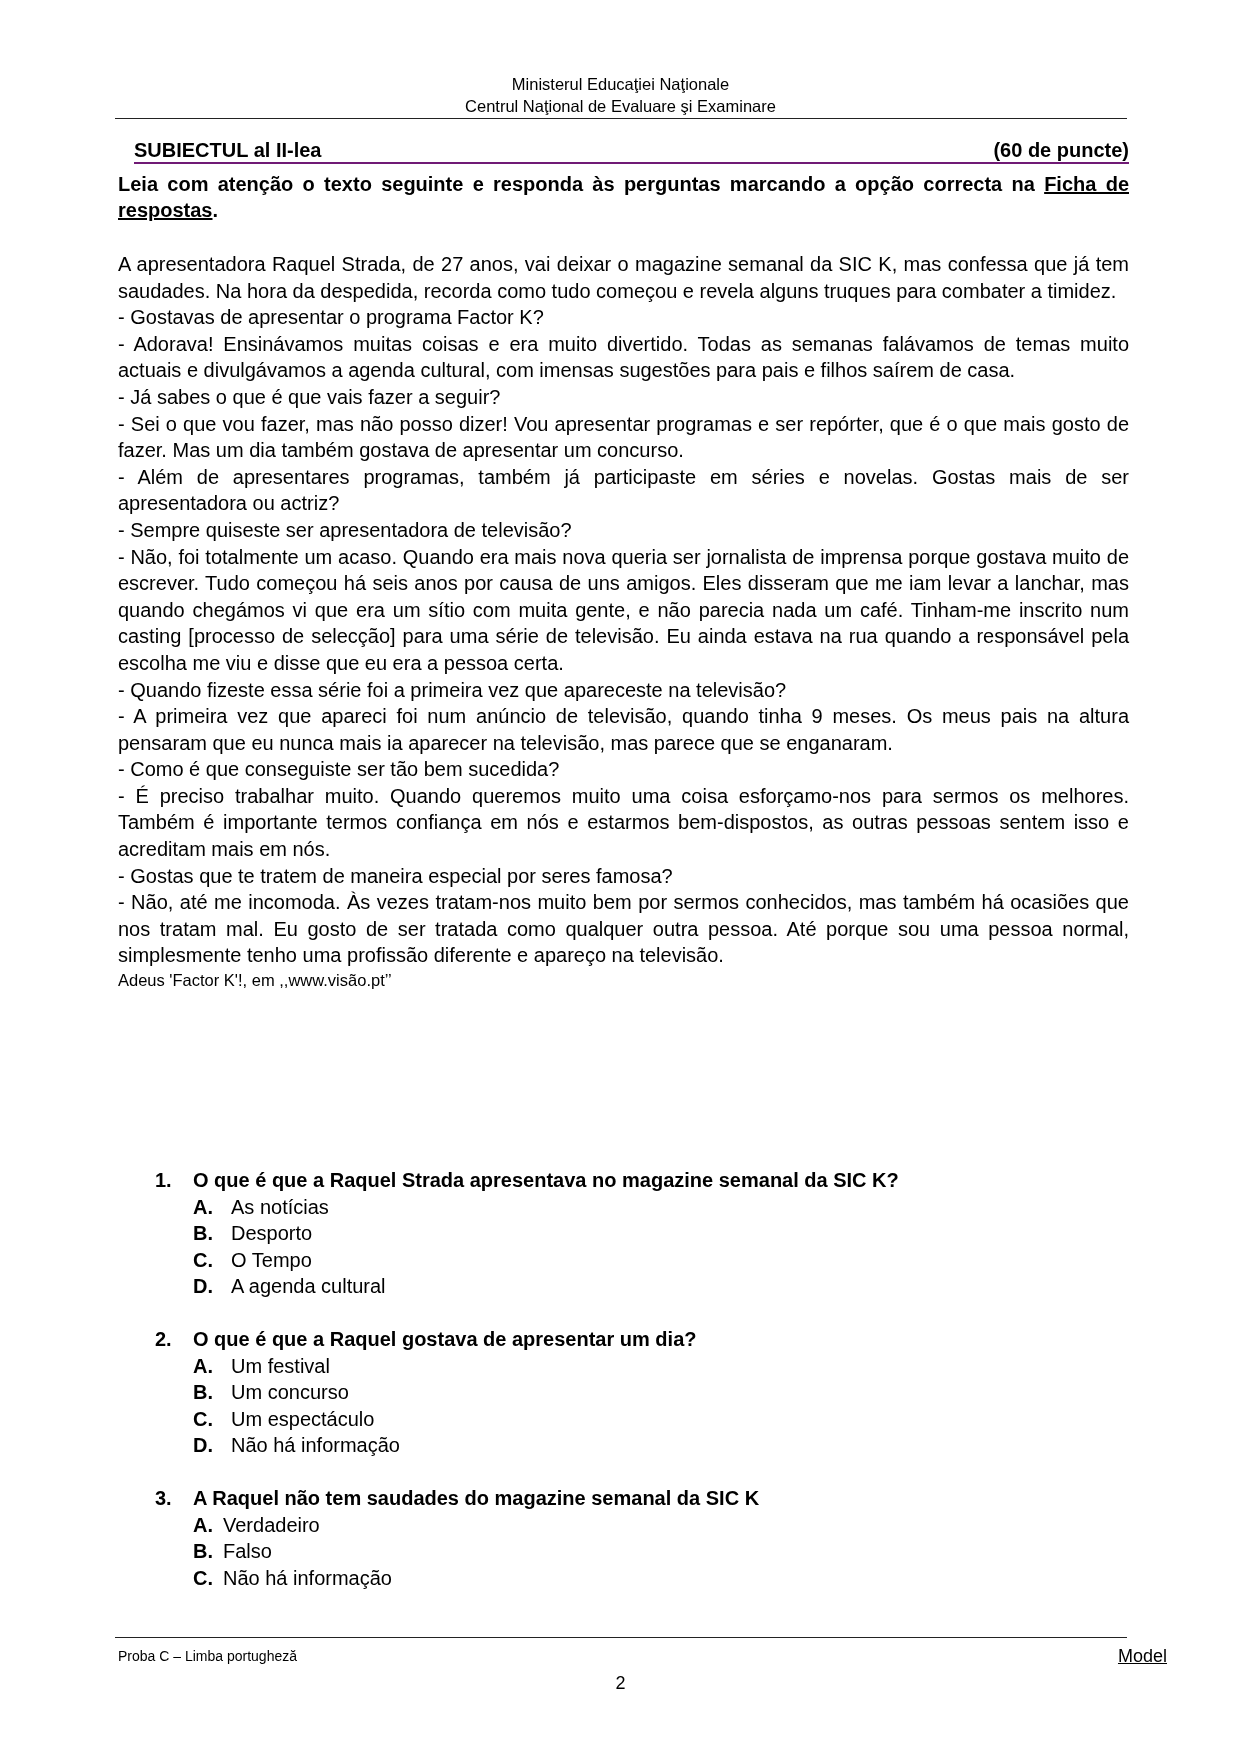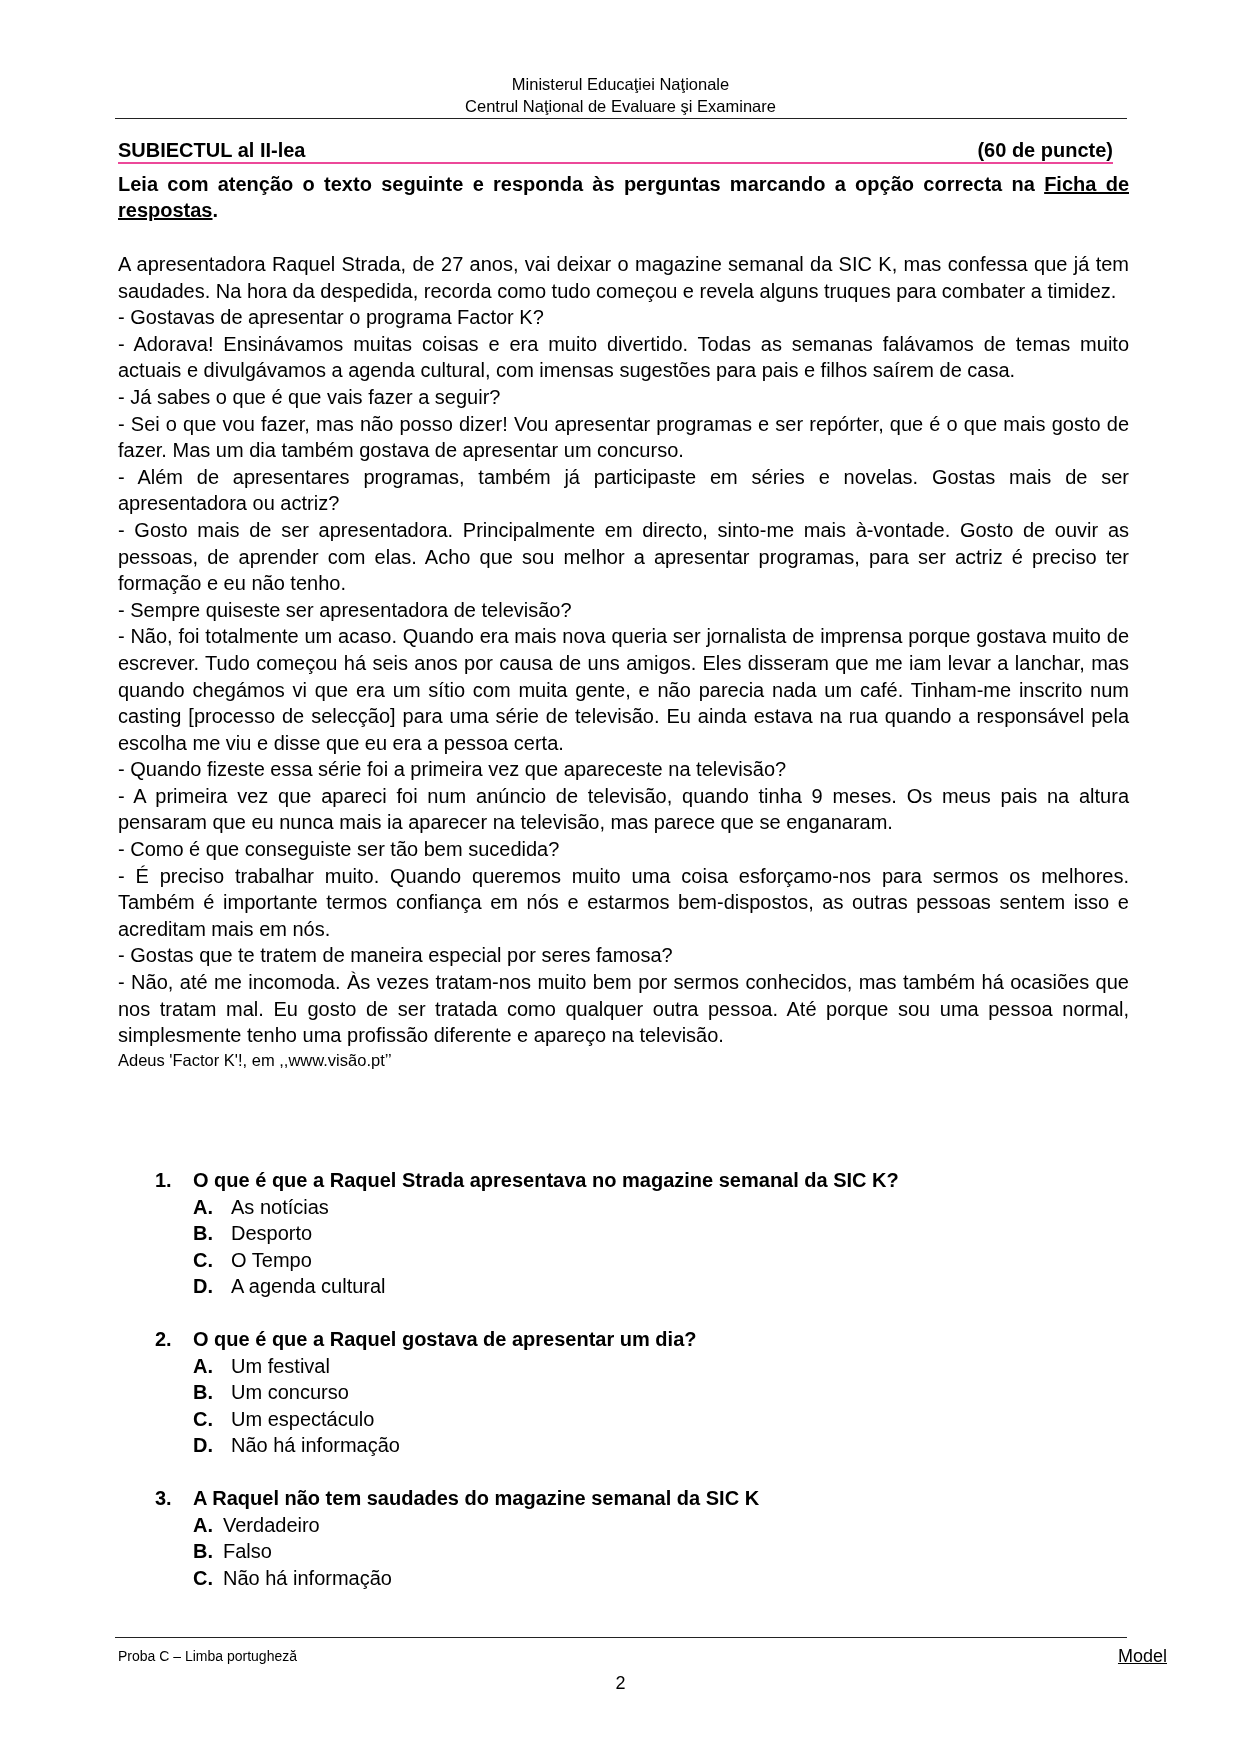--- a/index.html
+++ b/index.html
@@ -9,23 +9,23 @@
 
   .hdr { position: absolute; left: 0; width: 1241px; text-align: center;
          font-size: 16.5px; line-height: 20px; }
   .hdr1 { top: 74px; }
   .hdr2 { top: 96px; }
   .hline { position: absolute; left: 115px; width: 1012px; height: 0;
            border-top: 1.4px solid #222; }
   .hline.top { top: 118px; }
   .hline.bottom { top: 1637px; }
 
-  .subject { position: absolute; left: 118px; top: 138px; width: 995px;
+  .subject { position: absolute; left: 134px; top: 138px; width: 995px;
              font-size: 20px; font-weight: bold; line-height: 24px;
-             border-bottom: 2px solid #ec4899; height: 24px; }
+             border-bottom: 2px solid #701a75; height: 24px; }
   .subject .left { position: absolute; left: 0; top: 0; }
   .subject .right { position: absolute; right: 0; top: 0; }
 
   .instr { position: absolute; left: 118px; top: 171px; width: 1011px;
            font-size: 20px; font-weight: bold; line-height: 26px;
            text-align: justify; }
   .instr u { text-decoration: underline; }
 
   .body { position: absolute; left: 118px; top: 251px; width: 1011px;
           font-size: 20px; line-height: 26.6px; }
@@ -63,21 +63,20 @@
 
   <div class="instr"><span>Leia com atenção o texto seguinte e responda às perguntas marcando a opção correcta na </span><u>Ficha de respostas</u><span>.</span></div>
 
   <div class="body">
     <p>A apresentadora Raquel Strada, de 27 anos, vai deixar o magazine semanal da SIC K, mas confessa que já tem saudades. Na hora da despedida, recorda como tudo começou e revela alguns truques para combater a timidez.</p>
     <p>- Gostavas de apresentar o programa Factor K?</p>
     <p>- Adorava! Ensinávamos muitas coisas e era muito divertido. Todas as semanas falávamos de temas muito actuais e divulgávamos a agenda cultural, com imensas sugestões para pais e filhos saírem de casa.</p>
     <p>- Já sabes o que é que vais fazer a seguir?</p>
     <p>- Sei o que vou fazer, mas não posso dizer! Vou apresentar programas e ser repórter, que é o que mais gosto de fazer. Mas um dia também gostava de apresentar um concurso.</p>
     <p>-  Além de apresentares programas, também já participaste em séries e novelas. Gostas mais de ser apresentadora ou actriz?</p>
-    <p>- Gosto mais de ser apresentadora. Principalmente em directo, sinto-me mais à-vontade. Gosto de ouvir as pessoas, de aprender com elas. Acho que sou melhor a apresentar programas, para ser actriz é preciso ter formação e eu não tenho.</p>
     <p>- Sempre quiseste ser apresentadora de televisão?</p>
     <p>- Não, foi totalmente um acaso. Quando era mais nova queria ser jornalista de imprensa porque gostava muito de escrever. Tudo começou há seis anos por causa de uns amigos. Eles disseram que me iam levar a lanchar, mas quando chegámos vi que era um sítio com muita gente, e não parecia nada um café. Tinham-me inscrito num casting [processo de selecção] para uma série de televisão. Eu ainda estava na rua quando a responsável pela escolha me viu e disse que eu era a pessoa certa.</p>
     <p>- Quando fizeste essa série foi a primeira vez que apareceste na televisão?</p>
     <p>- A primeira vez que apareci foi num anúncio de televisão, quando tinha 9 meses. Os meus pais na altura pensaram que eu nunca mais ia aparecer na televisão, mas parece que se enganaram.</p>
     <p>- Como é que conseguiste ser tão bem sucedida?</p>
     <p>- É preciso trabalhar muito. Quando queremos muito uma coisa esforçamo-nos para sermos os melhores. Também é importante termos confiança em nós e estarmos bem-dispostos, as outras pessoas sentem isso e acreditam mais em nós.</p>
     <p>- Gostas que te tratem de maneira especial por seres famosa?</p>
     <p>- Não, até me incomoda. Às vezes tratam-nos muito bem por sermos conhecidos, mas também há ocasiões que nos tratam mal. Eu gosto de ser tratada como qualquer outra pessoa. Até porque sou uma pessoa normal, simplesmente tenho uma profissão diferente e apareço na televisão.</p>
     <p class="source">Adeus 'Factor K'!, em ,,www.visão.pt’’</p>
   </div>

